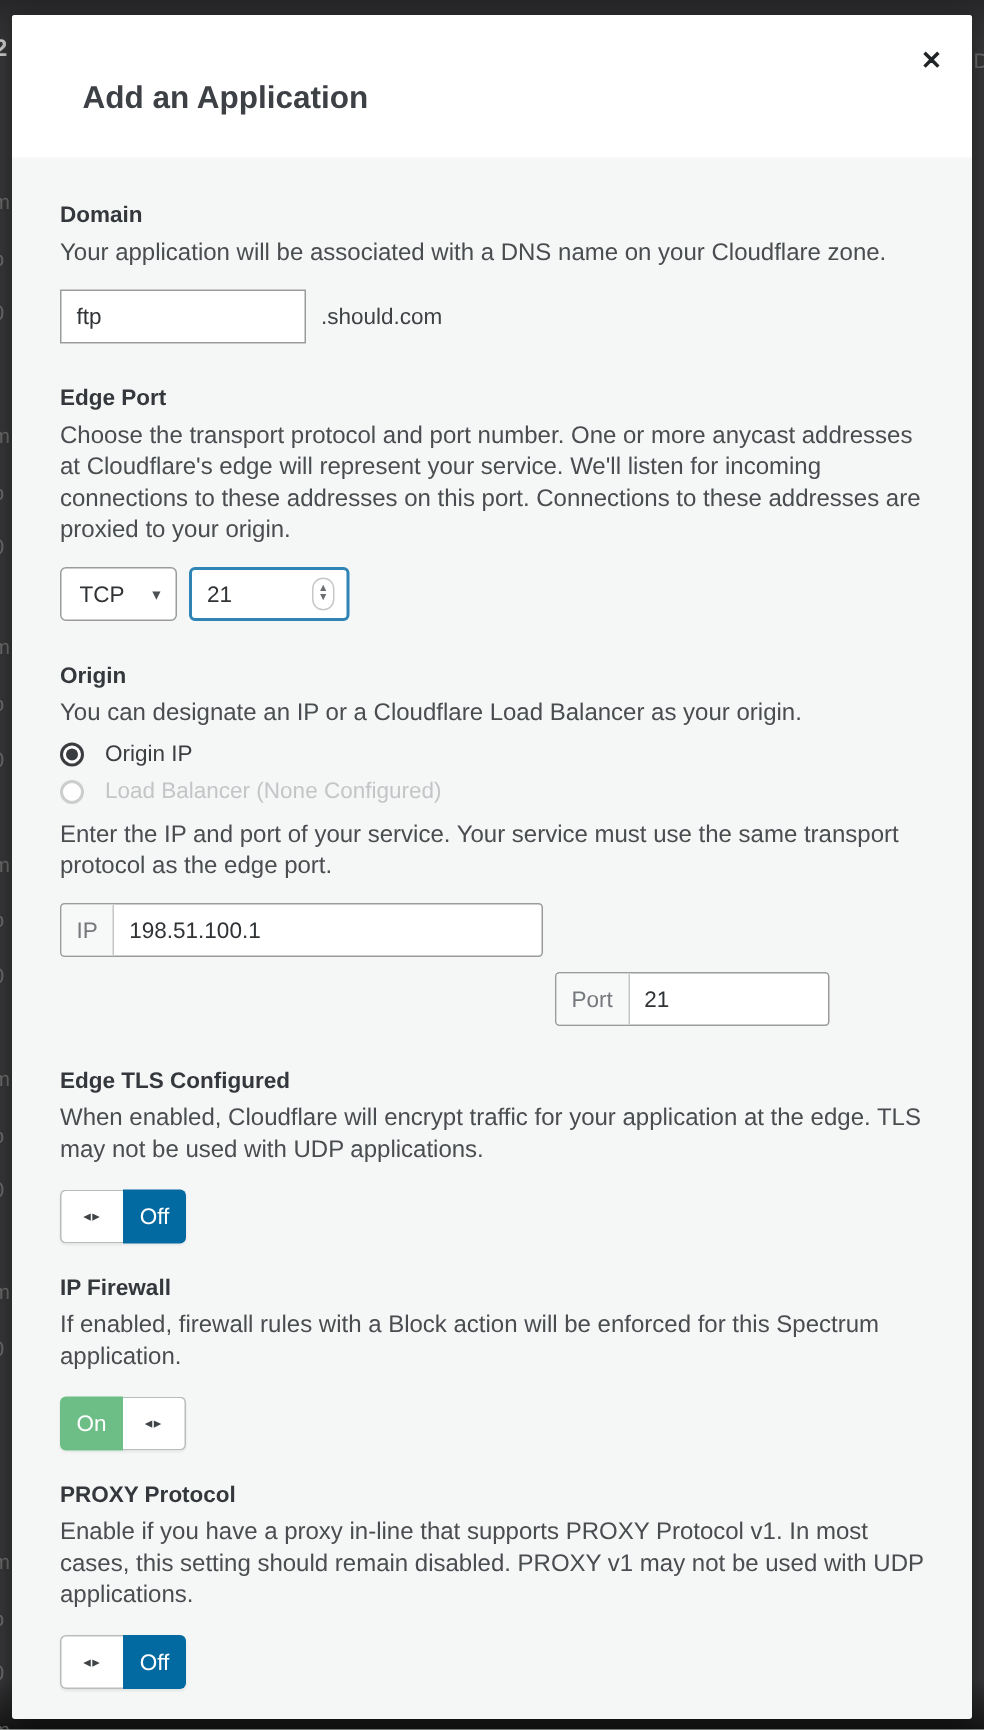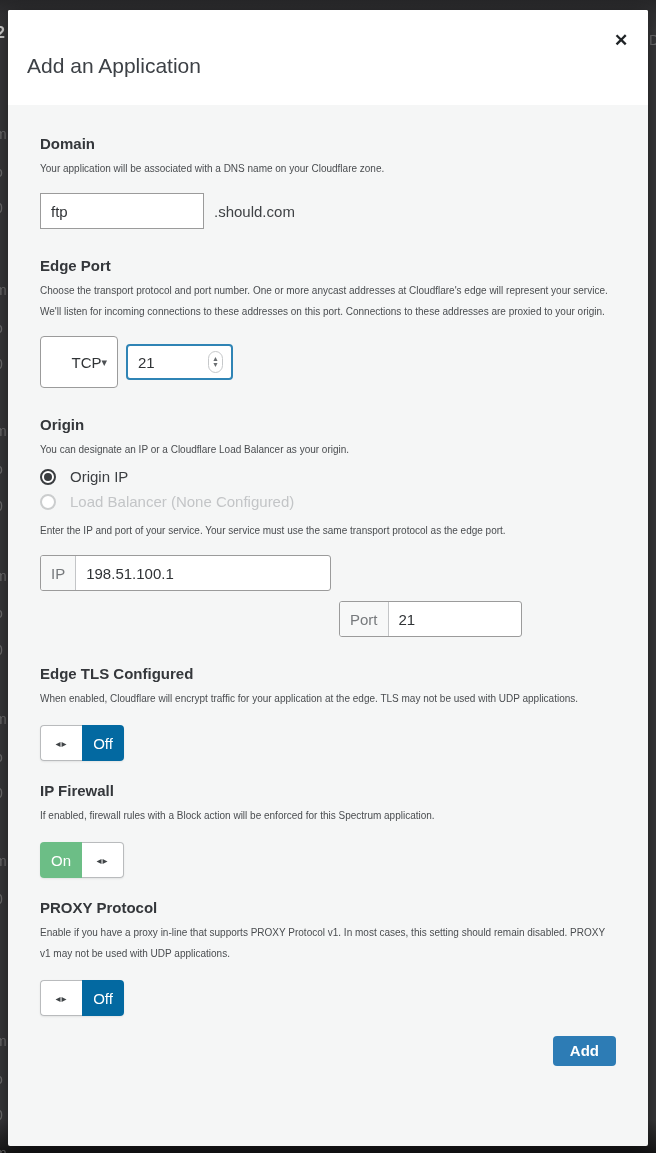--- a/index.html
+++ b/index.html
@@ -27,23 +27,23 @@
     box-shadow: 0 6px 20px rgba(0,0,0,0.55);
     overflow: hidden;
   }
   .modal-header {
     position: relative;
     height: 95px;
     background: #ffffff;
   }
   .modal-title {
     position: absolute;
-    left: 19px; top: 44px;
+    left: 47px; top: 44px;
     font-size: 21px;
-    font-weight: 400;
+    font-weight: 700;
     color: #3d4146;
   }
   .close-btn {
     position: absolute;
     right: 16px; top: 20px;
     width: 22px; height: 22px;
     border: none; background: transparent;
     font-size: 17px; font-weight: bold;
     color: #1f2326;
     cursor: pointer;
@@ -55,21 +55,21 @@
   .section { margin-bottom: 27px; }
   .section.tight { margin-bottom: 20px; }
   .section h3 {
     font-size: 15px;
     font-weight: bold;
     color: #34373b;
     line-height: 20px;
     margin: 0 0 4px 0;
   }
   .section p {
-    font-size: 10px;
+    font-size: 16px;
     color: #4a4d50;
     line-height: 21px;
     margin: 0 0 14px 0;
   }
   .section p.pre-control { margin-bottom: 4px; }
 
   .text-input {
     height: 36px;
     border: 1px solid #9b9b9b;
     border-radius: 0;
@@ -79,25 +79,25 @@
     color: #303336;
     padding: 0 10px;
     outline: none;
   }
   .domain-row { display: flex; align-items: center; margin-top: 2px; }
   .domain-input { width: 164px; }
   .domain-suffix { font-size: 15px; color: #3f4245; margin-left: 10px; }
 
   .edgeport-row { display: flex; align-items: center; margin-top: 2px; }
   .select-box {
-    width: 78px; height: 52px;
+    width: 78px; height: 36px;
     border: 1px solid #9b9b9b;
     border-radius: 4px;
     background: #fff;
-    display: flex; align-items: center; justify-content: flex-end;
+    display: flex; align-items: center; justify-content: space-between;
     padding: 0 10px 0 12px;
     font-size: 15px; color: #303336;
     cursor: pointer;
     margin-right: 8px;
   }
   .select-chevron { font-size: 11px; color: #4d5154; }
   .number-input {
     width: 107px; height: 36px;
     border: 2px solid #2f84b5;
     border-radius: 4px;
@@ -143,21 +143,21 @@
 
   .iprow { display: flex; margin-top: 2px; }
   .input-group {
     display: flex;
     height: 36px;
     border: 1px solid #9b9b9b;
     border-radius: 3px;
     background: #fff;
     overflow: hidden;
   }
-  .input-group.ip-group { width: 291px; margin-right: 8px; }
+  .input-group.ip-group { width: 322px; margin-right: 8px; }
   .input-group.port-group { width: 183px; margin-top: 46px; }
   .input-prefix {
     background: #f7f8f8;
     border-right: 1px solid #c3c5c7;
     display: flex; align-items: center;
     padding: 0 10px;
     font-size: 15px; color: #76797c;
   }
   .input-group input {
     border: none; outline: none;

